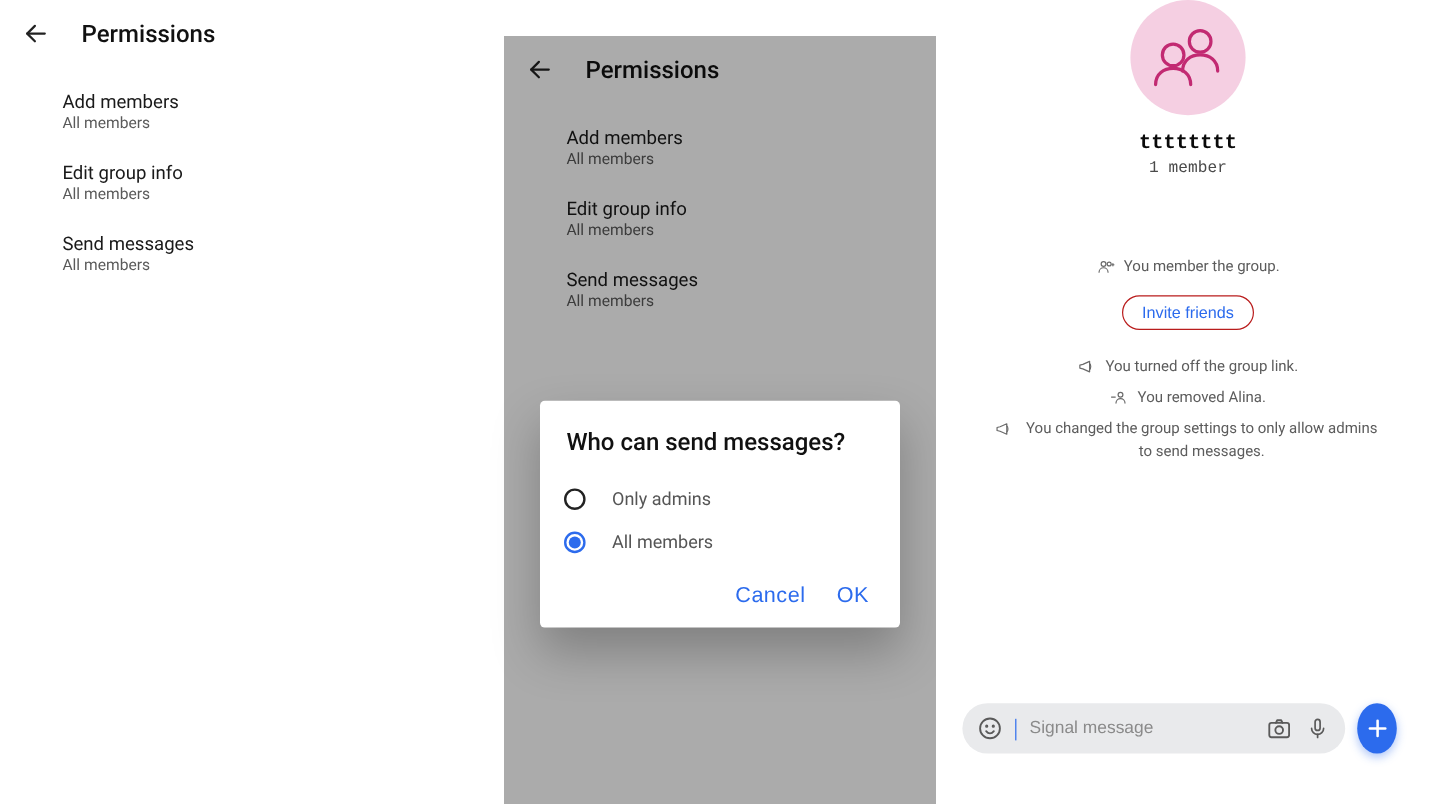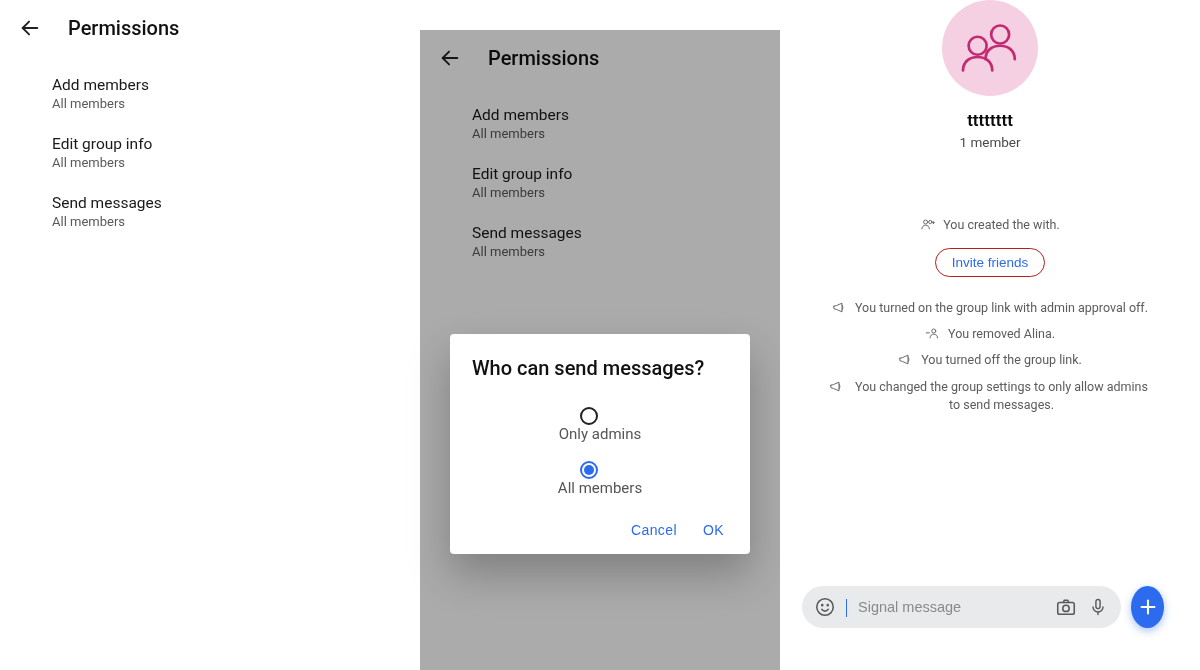--- a/index.html
+++ b/index.html
@@ -38,36 +38,36 @@
   .scrim {
     position: absolute; inset: 0; background: rgba(0,0,0,0.33);
   }
   .dialog {
     position: absolute; left: 30px; right: 30px; top: 304px;
     background: #fff; border-radius: 4px;
     box-shadow: 0 20px 40px rgba(0,0,0,0.25);
     padding: 22px 20px 10px 20px;
   }
   .dialog-title { font-size: 20px; font-weight: 500; color: #111; margin-bottom: 18px; padding-left: 2px;}
-  .radio-row { display: flex; align-items: center; padding: 9px 0; cursor: pointer; flex-direction: column; }
+  .radio-row { display: flex; align-items: center; padding: 9px 0; cursor: pointer; }
   .radio-outer {
     width: 18px; height: 18px; border: 2px solid #222; border-radius: 50%;
     display: flex; align-items: center; justify-content: center; margin-right: 22px;
   }
   .radio-outer.selected { border-color: #2c6bed; }
   .radio-inner {
     width: 10px; height: 10px; border-radius: 50%; background: #2c6bed; display: none;
   }
   .radio-outer.selected .radio-inner { display: block; }
   .radio-label { font-size: 15px; color: #555; }
   .dialog-actions { display: flex; justify-content: flex-end; gap: 26px; margin-top: 16px; padding-right: 6px; padding-bottom: 6px;}
-  .dialog-btn { background: none; border: none; color: #2c6bed; font-weight: 500; font-size: 14px; letter-spacing: 0.4px; cursor: pointer; }
-
-  
-  .group-header { display: flex; flex-direction: column; align-items: center; padding-top: 0; }
+  .dialog-btn { background: none; border: none; color: #2c6bed; font-weight: 500; font-size: 18px; letter-spacing: 0.4px; cursor: pointer; }
+
+  
+  .group-header { display: flex; flex-direction: column; align-items: center; padding-top: 0; font-family: Liberation Mono, monospace; }
   .avatar {
     width: 96px; height: 96px; border-radius: 50%; background: #f5cfe2;
     display: flex; align-items: center; justify-content: center;
   }
   .group-name { font-size: 17px; font-weight: 600; margin-top: 14px; color: #0a0a0a; }
   .group-count { font-size: 13.5px; color: #4a4a4a; margin-top: 4px; }
 
   .sys-block { margin-top: 62px; padding: 0 30px; }
   .sys-line {
     display: flex; justify-content: center; align-items: flex-start;
@@ -209,54 +209,45 @@
     <div class="sys-block">
       <div class="sys-line">
         <span class="sys-icon">
           <svg viewBox="0 0 24 24" fill="none" stroke="#6a6a6a" stroke-width="1.6" stroke-linecap="round" stroke-linejoin="round">
               <circle cx="9" cy="8" r="3.2"></circle>
               <path d="M3 19c0-3.3 2.7-6 6-6s6 2.7 6 6"></path>
               <circle cx="16.5" cy="8" r="2.6"></circle>
               <path d="M20 9h3M21.5 7.5v3"></path>
             </svg>
         </span>
-        <span class="sys-text">You created the with.</span>
+        <span class="sys-text">You member the group.</span>
       </div>
 
       <button class="invite-btn">Invite friends</button>
+
 
       <div class="sys-line">
         <span class="sys-icon">
           <svg viewBox="0 0 24 24" fill="none" stroke="#6a6a6a" stroke-width="1.6" stroke-linecap="round" stroke-linejoin="round">
               <path d="M3 10v4l4 1 9 4V5l-9 4-4 1z"></path>
               <path d="M16 8c2 1 2 7 0 8"></path>
             </svg>
         </span>
-        <span class="sys-text">You turned on the group link with admin approval off.</span>
+        <span class="sys-text">You turned off the group link.</span>
       </div>
 
       <div class="sys-line">
         <span class="sys-icon">
           <svg viewBox="0 0 24 24" fill="none" stroke="#6a6a6a" stroke-width="1.6" stroke-linecap="round" stroke-linejoin="round">
               <circle cx="14" cy="8" r="3.2"></circle>
               <path d="M8 19c0-3.3 2.7-6 6-6s6 2.7 6 6"></path>
               <line x1="2" y1="11" x2="7" y2="11"></line>
             </svg>
         </span>
         <span class="sys-text">You removed Alina.</span>
-      </div>
-
-      <div class="sys-line">
-        <span class="sys-icon">
-          <svg viewBox="0 0 24 24" fill="none" stroke="#6a6a6a" stroke-width="1.6" stroke-linecap="round" stroke-linejoin="round">
-              <path d="M3 10v4l4 1 9 4V5l-9 4-4 1z"></path>
-              <path d="M16 8c2 1 2 7 0 8"></path>
-            </svg>
-        </span>
-        <span class="sys-text">You turned off the group link.</span>
       </div>
 
       <div class="sys-line" style="padding:4px 6px;">
         <span class="sys-icon">
           <svg viewBox="0 0 24 24" fill="none" stroke="#6a6a6a" stroke-width="1.6" stroke-linecap="round" stroke-linejoin="round">
               <path d="M3 10v4l4 1 9 4V5l-9 4-4 1z"></path>
               <path d="M16 8c2 1 2 7 0 8"></path>
             </svg>
         </span>
         <span class="sys-text" style="max-width:300px;">You changed the group settings to only allow admins to send messages.</span>

